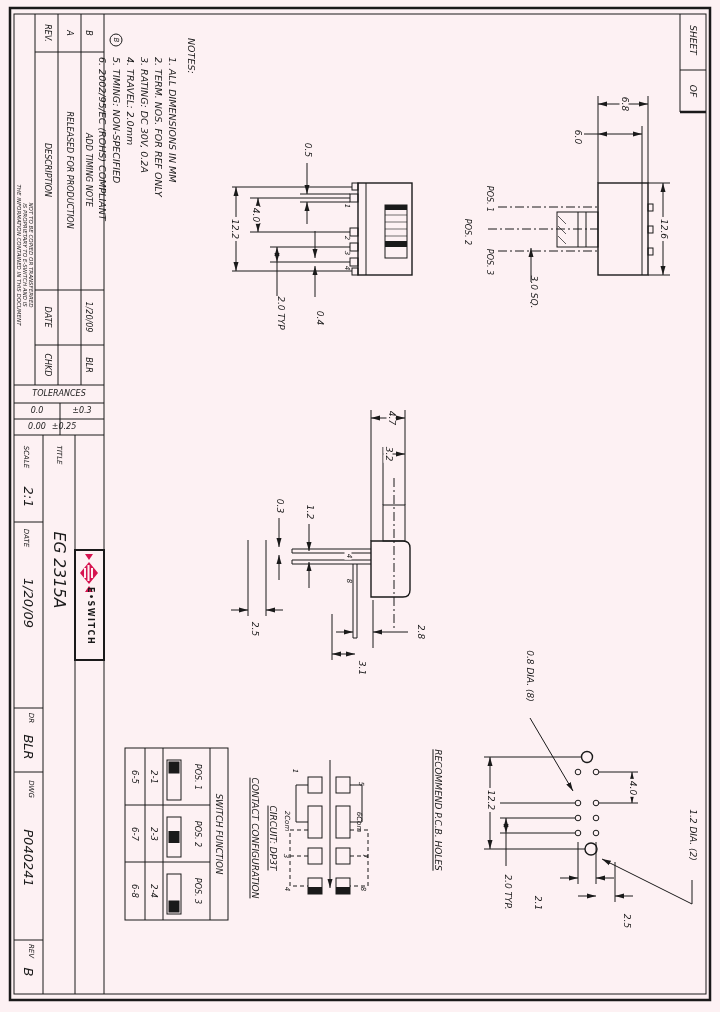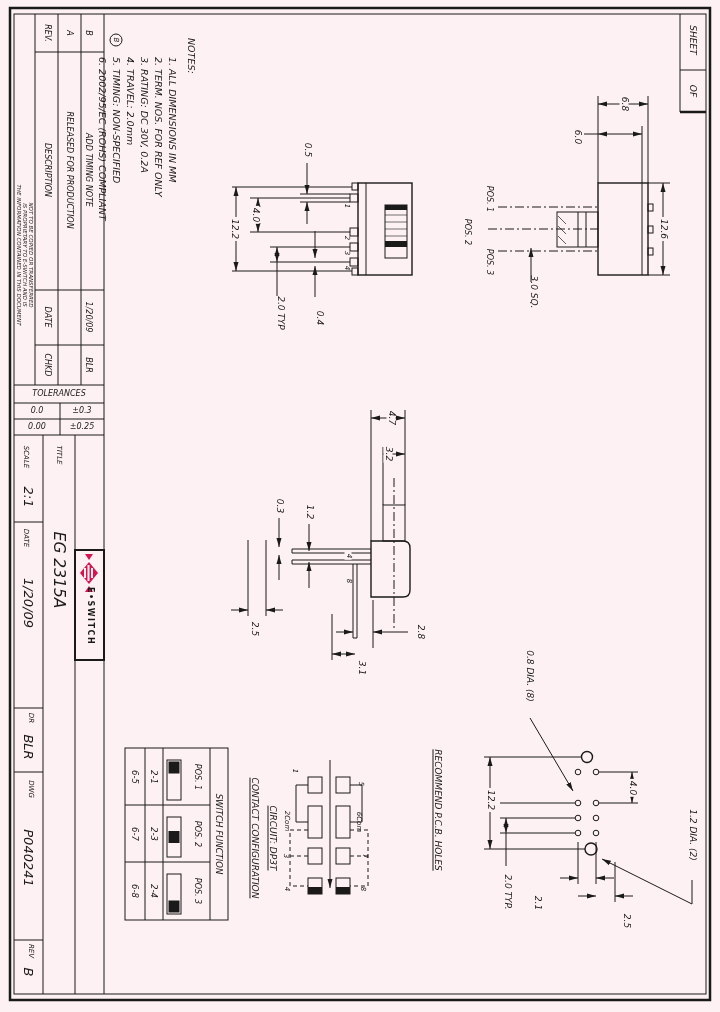--- a/index.html
+++ b/index.html
@@ -255,21 +255,21 @@
 <div class="lb vc s8" style="left:88px;top:365px">BLR</div>
 
 <div class="lb vc s5" style="left:18px;top:255px">THE INFORMATION CONTAINED IN THIS DOCUMENT</div>
 <div class="lb vc s5" style="left:24px;top:255px">IS PROPRIETARY TO E-SWITCH AND IS</div>
 <div class="lb vc s5" style="left:30px;top:255px">NOT TO BE COPIED OR TRANSFERRED</div>
 
 <div class="lb hc s8" style="left:59px;top:394px">TOLERANCES</div>
 <div class="lb hc s8" style="left:37px;top:411px">0.0</div>
 <div class="lb hc s8" style="left:82px;top:411px">±0.3</div>
 <div class="lb hc s8" style="left:37px;top:427px">0.00</div>
-<div class="lb hc s8" style="left:82px;top:427px">±0.25</div>
+<div class="lb hc s8" style="left:64px;top:427px">±0.25</div>
 
 <div class="lb vc s7" style="left:25px;top:457px">SCALE</div>
 <div class="lb vc s13" style="left:28px;top:497px">2:1</div>
 <div class="lb vc s7" style="left:58px;top:455px">TITLE</div>
 <div class="lb vc s15" style="left:58px;top:570px">EG 2315A</div>
 <div class="lb vc s7" style="left:25px;top:538px">DATE</div>
 <div class="lb vc s13" style="left:28px;top:603px">1/20/09</div>
 <div class="lb vc s7" style="left:30px;top:718px">DR</div>
 <div class="lb vc s13" style="left:28px;top:747px">BLR</div>
 <div class="lb vc s7" style="left:30px;top:789px">DWG</div>

